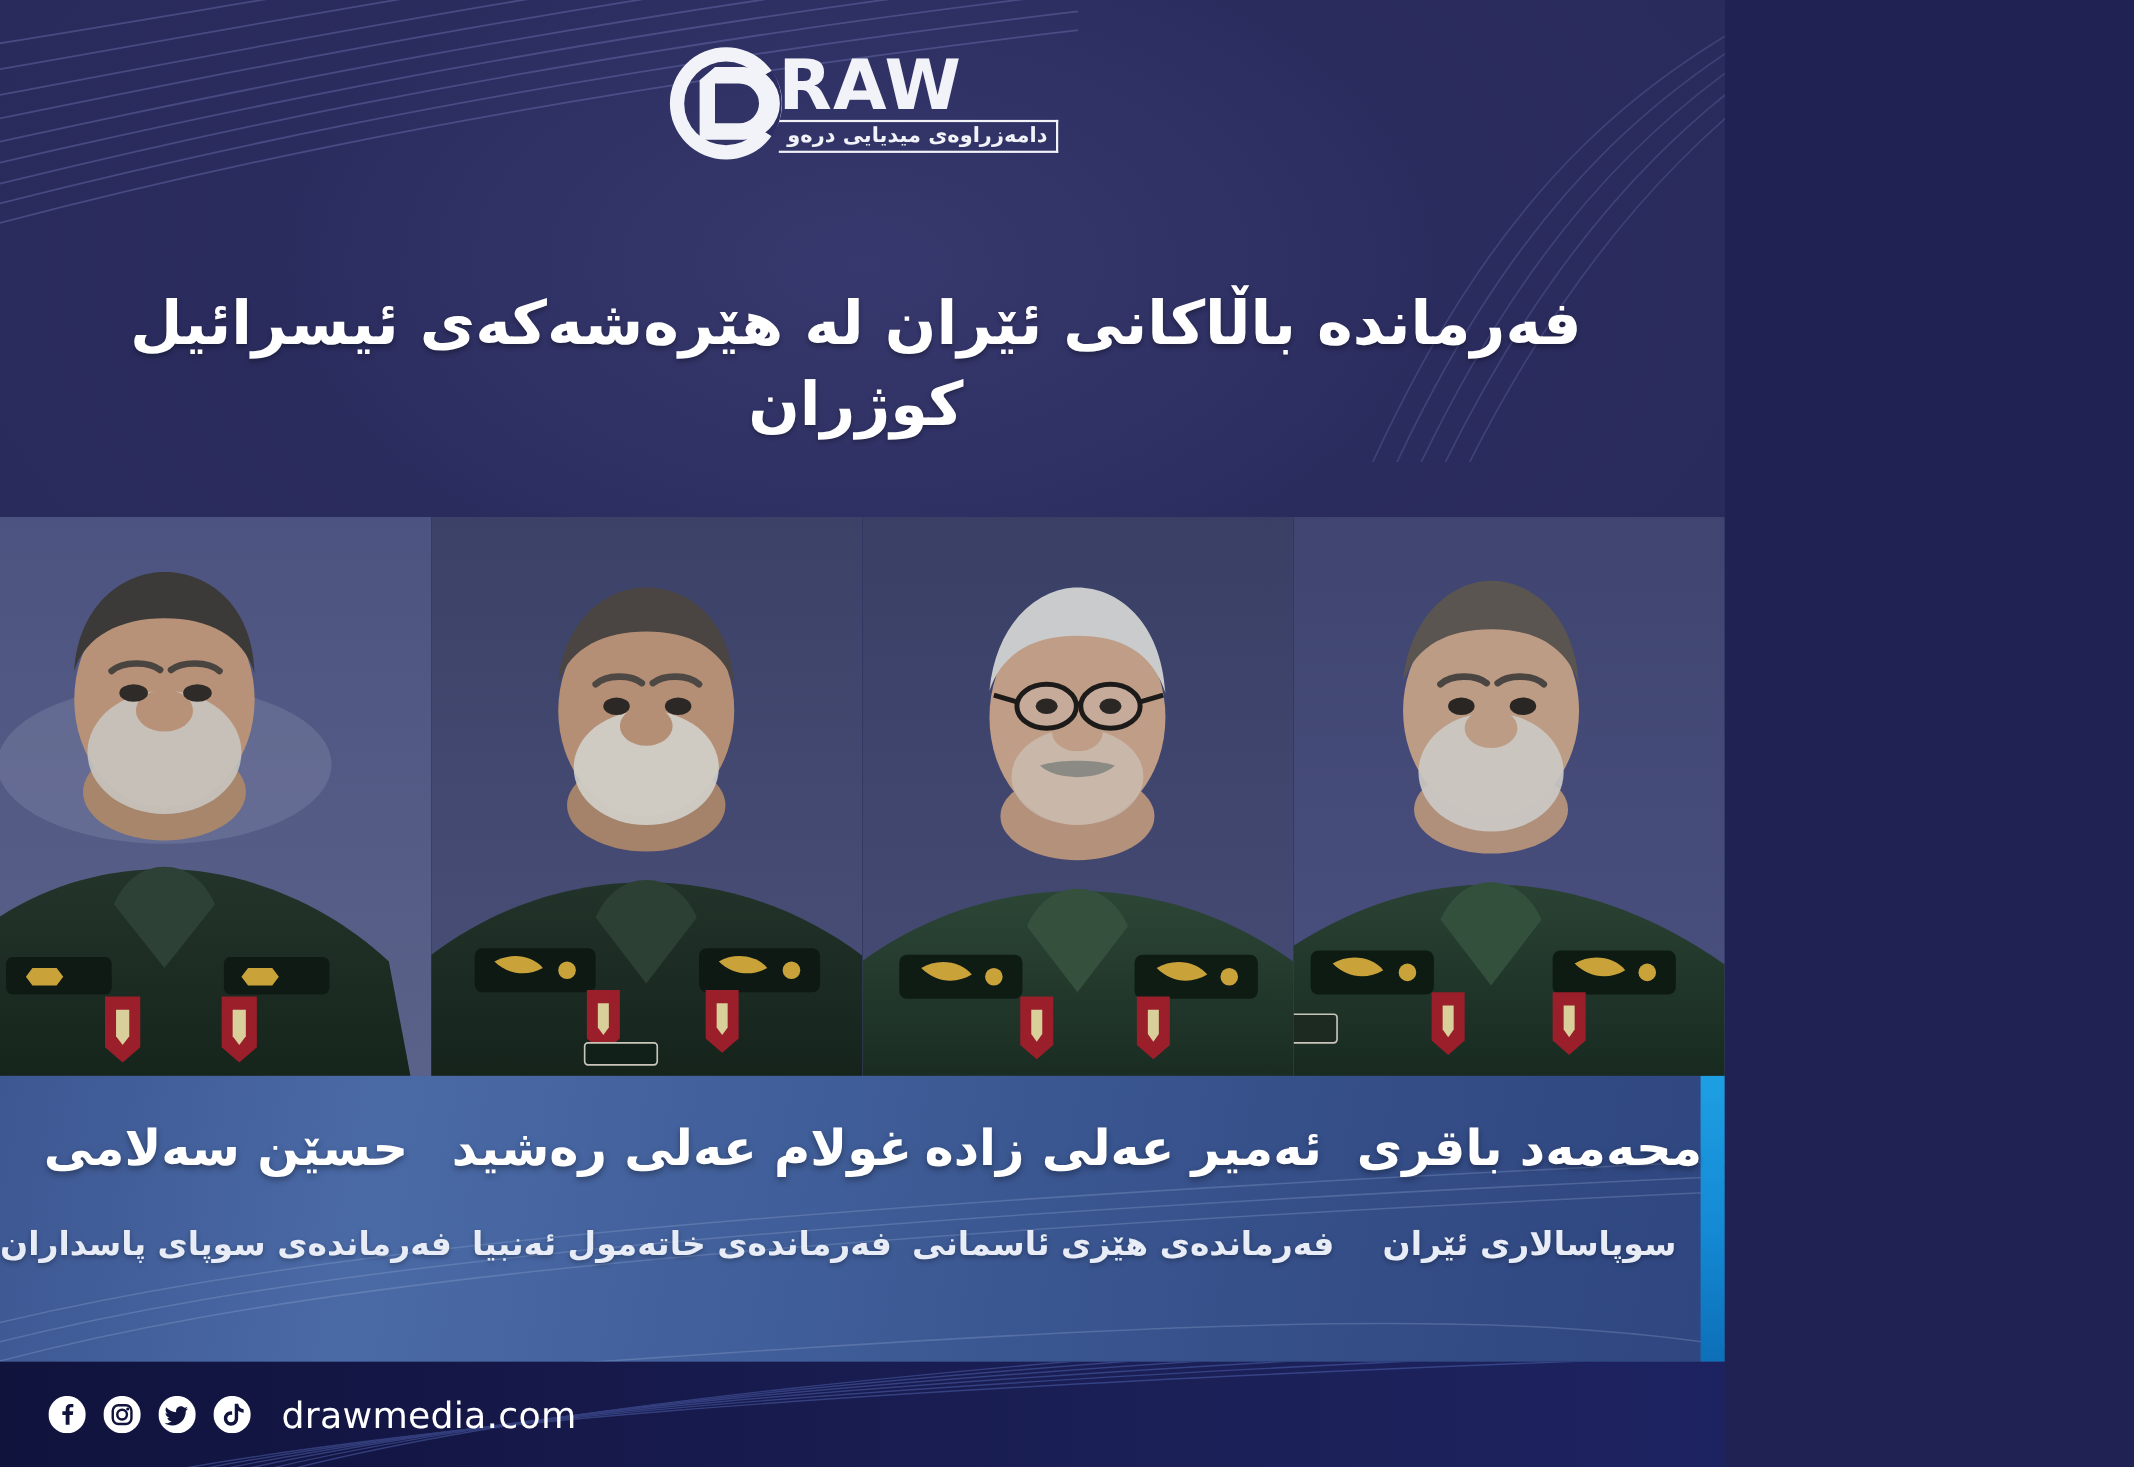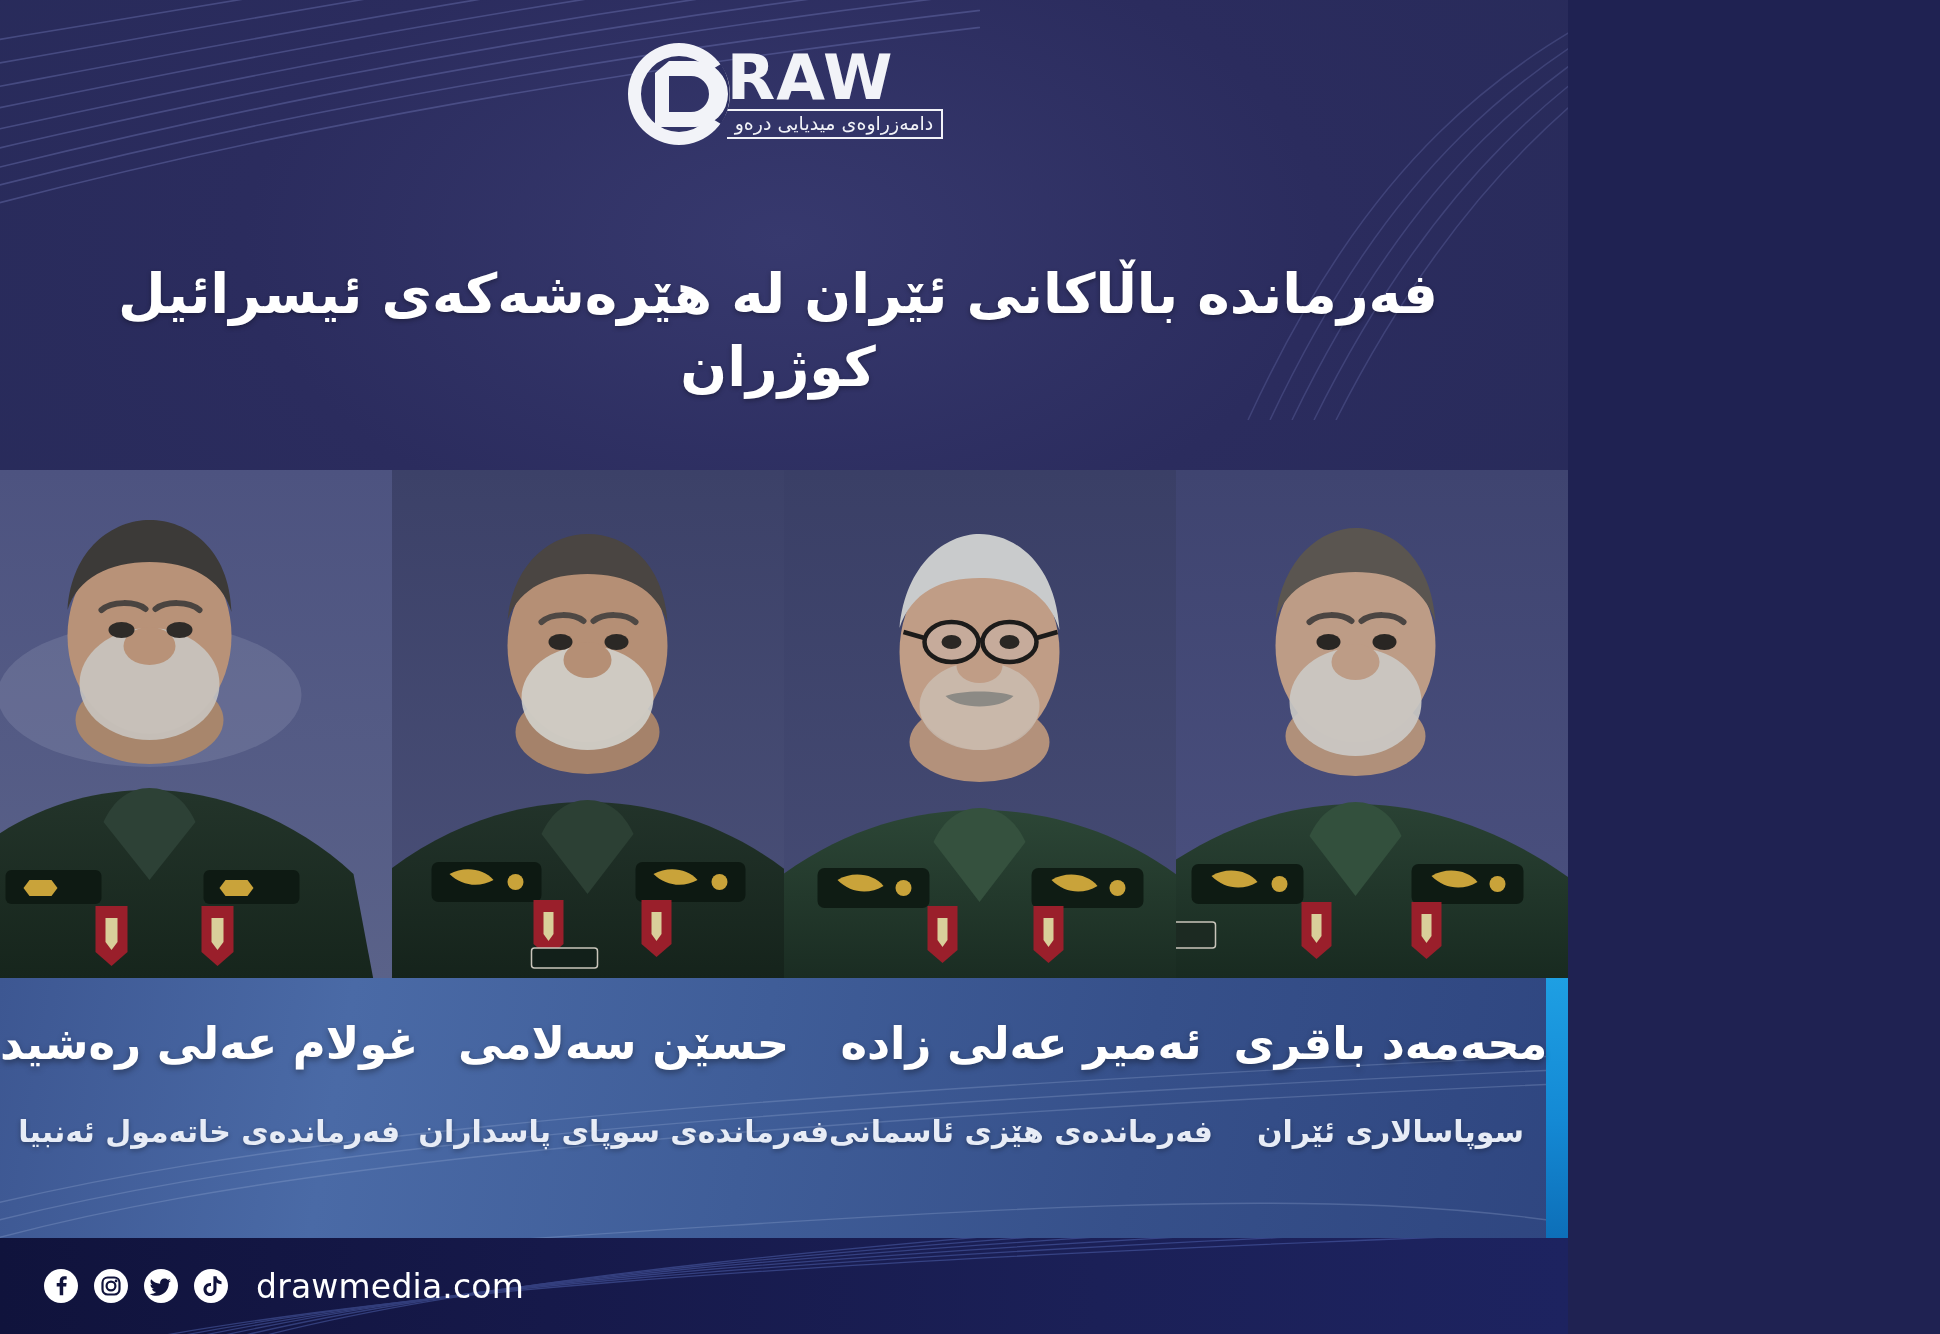--- a/index.html
+++ b/index.html
@@ -44,21 +44,21 @@
   .logo-textcol {
     display:flex; flex-direction:column; align-items:flex-start;
     margin-left:-6px;
   }
   .logo-word {
     font-family:"DejaVu Sans", sans-serif;
     font-weight:bold; font-size:63px; letter-spacing:1px;
     color:#f2f3f8; line-height:.92;
   }
   .logo-sub {
-    direction:rtl; font-size:19px; font-weight:normal; color:#f2f3f8;
+    direction:rtl; font-size:19px; font-weight:bold; color:#f2f3f8;
     background:transparent; margin-top:2px;
     border-top:2px solid #f2f3f8;
     border-bottom:2px solid #f2f3f8;
     border-right:2px solid #f2f3f8;
     padding:1px 8px 3px 8px;
     width:100%;
     text-align:left;
   }
 
   
@@ -364,26 +364,26 @@
           <path d="M-40,250 C270,184 710,136 1980,90"></path>
           <path d="M-40,232 C280,168 720,122 1980,76"></path>
           <path d="M1980,250 C1620,200 1200,230 -40,300"></path>
         </g>
       </svg>
     </div>
     <div class="band-right-tab"></div>
 
     <div class="names-row">
       <div class="name-cell">
+        <div class="person-name">حسێن سەلامی</div>
+        <div class="person-title">فەرماندەی سوپای پاسداران</div>
+      </div>
+      <div class="name-cell">
         <div class="person-name">غولام عەلی رەشید</div>
         <div class="person-title">فەرماندەی خاتەمول ئەنبیا</div>
-      </div>
-      <div class="name-cell">
-        <div class="person-name">حسێن سەلامی</div>
-        <div class="person-title">فەرماندەی سوپای پاسداران</div>
       </div>
       <div class="name-cell">
         <div class="person-name">ئەمیر عەلی زاده</div>
         <div class="person-title">فەرماندەی هێزی ئاسمانی</div>
       </div>
       <div class="name-cell">
         <div class="person-name">محەمەد باقری</div>
         <div class="person-title">سوپاسالاری ئێران</div>
       </div>
     </div>

